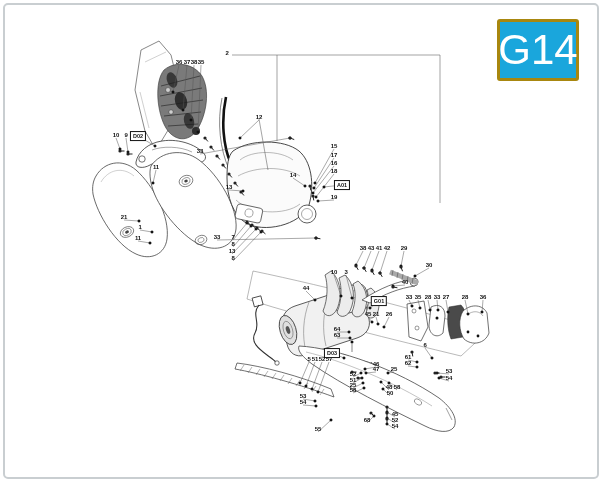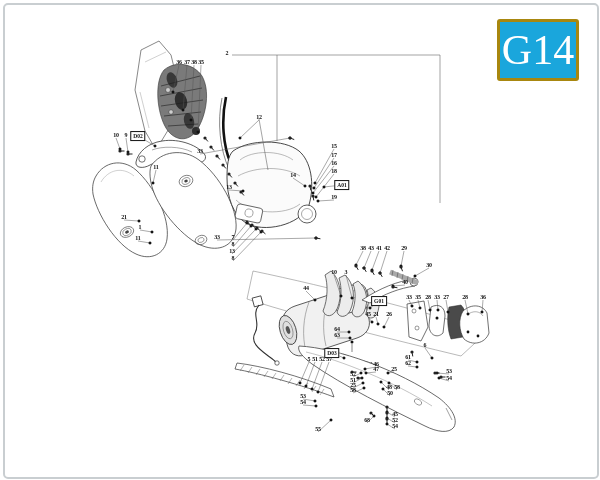--- a/index.html
+++ b/index.html
@@ -1,17 +1,17 @@
 <!DOCTYPE html>
 <html><head>
 <meta charset="utf-8">
 <style>
   html,body{margin:0;padding:0;background:#fff;}
   #stage{position:relative;width:600px;height:480px;background:#fff;overflow:hidden;
-         font-family:Liberation Serif, serif;}
+         font-family:Liberation Sans, sans-serif;}
   #page-frame{position:absolute;left:3px;top:3px;width:592px;height:472px;
               border:2px solid #c9ced1;border-radius:5px;pointer-events:none;}
   #art{position:absolute;left:0;top:0;}
   .callout{position:absolute;transform:translate(-50%,-50%);font-size:6px;font-weight:bold;
            color:#111;line-height:1;letter-spacing:-0.2px;white-space:nowrap;}
   .refbox{position:absolute;transform:translate(-50%,-50%);font-size:5.5px;font-weight:bold;
           color:#111;background:#fff;border:1px solid #111;padding:0.5px 2px;line-height:1.25;
           white-space:nowrap;}
   #code-badge{position:absolute;left:497px;top:19px;width:82px;height:62px;box-sizing:border-box;
               display:flex;align-items:center;justify-content:center;border-radius:3px;}

